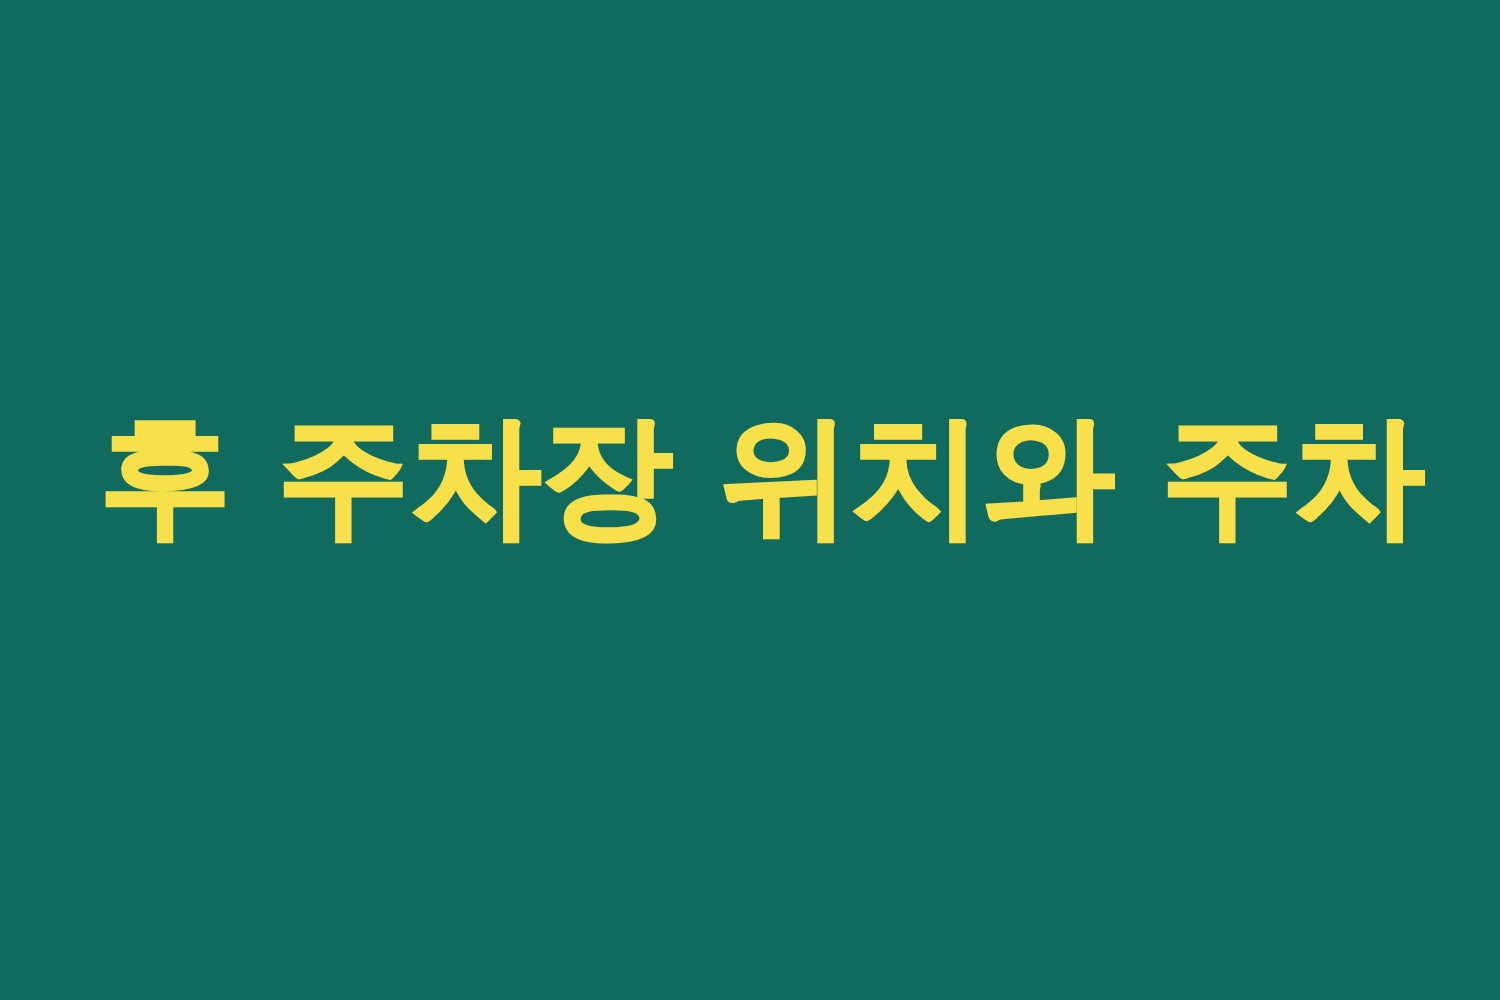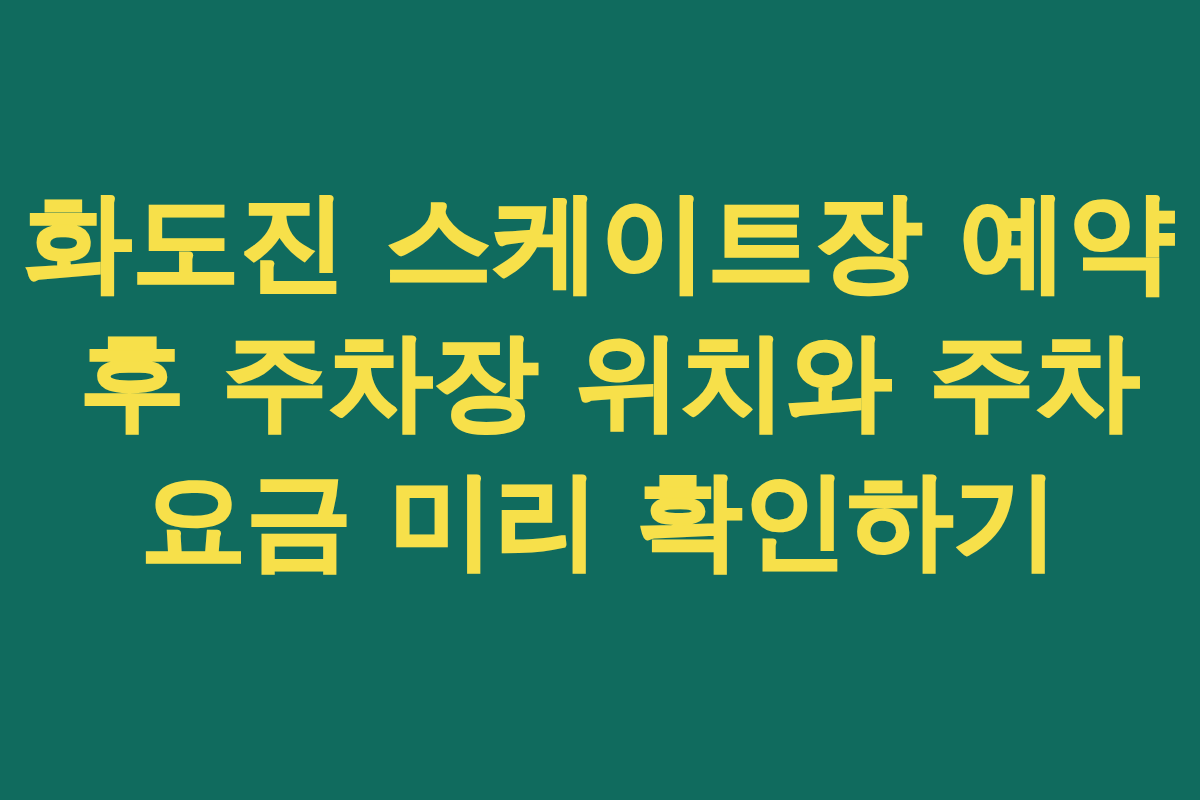--- a/index.html
+++ b/index.html
@@ -63,21 +63,19 @@
   .headline-line--2 { font-size: 105px; }
   .headline-line--3 { font-size: 105px; }
 </style>
 </head>
 <body style="background: rgb(16, 107, 94);">
 
 <div class="banner" style="background: rgb(16, 107, 94);">
 
   <div class="headline">
 
-    <span class="headline-line headline-line--1" style="color: rgb(247, 224, 74); -webkit-text-stroke: 2.5px rgb(247, 224, 74);">화도진 스케이트장 예약</span>
 
     <span class="headline-line headline-line--2" style="color: rgb(247, 224, 74); margin-left: 20px; -webkit-text-stroke: 2.5px rgb(247, 224, 74);">후 주차장 위치와 주차</span>
 
-    <span class="headline-line headline-line--3" style="color: rgb(247, 224, 74); -webkit-text-stroke: 2.5px rgb(247, 224, 74);">요금 미리 확인하기</span>
 
   </div>
 
 </div>
 
 </body></html>

